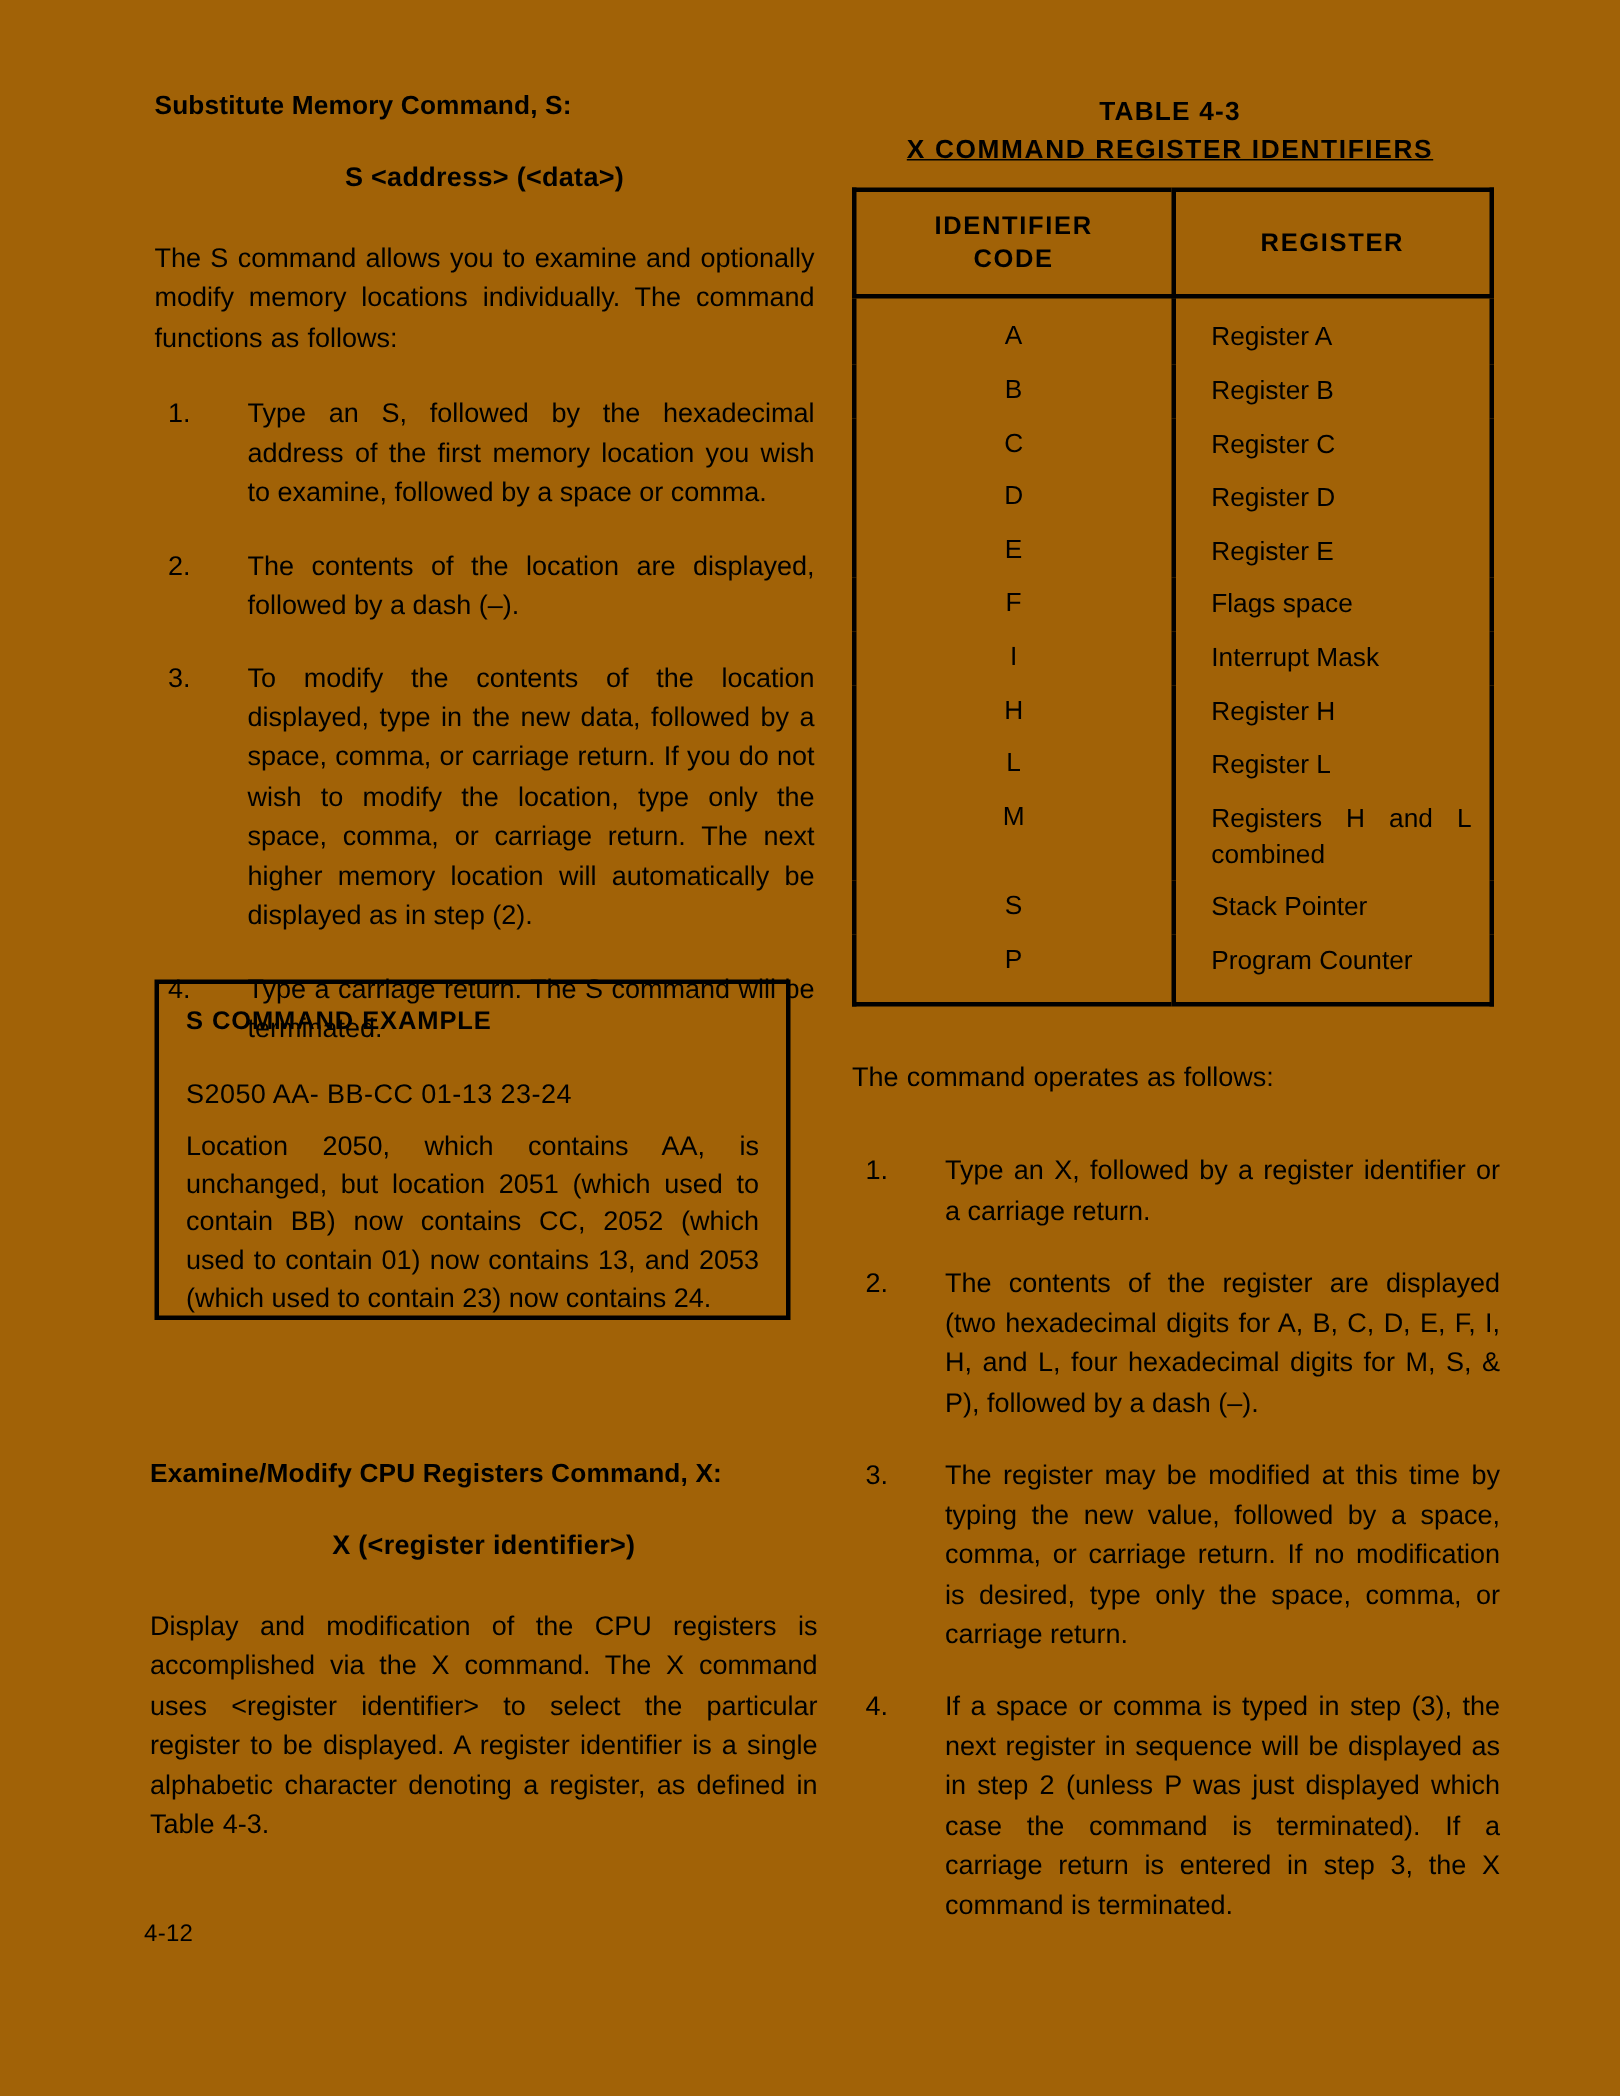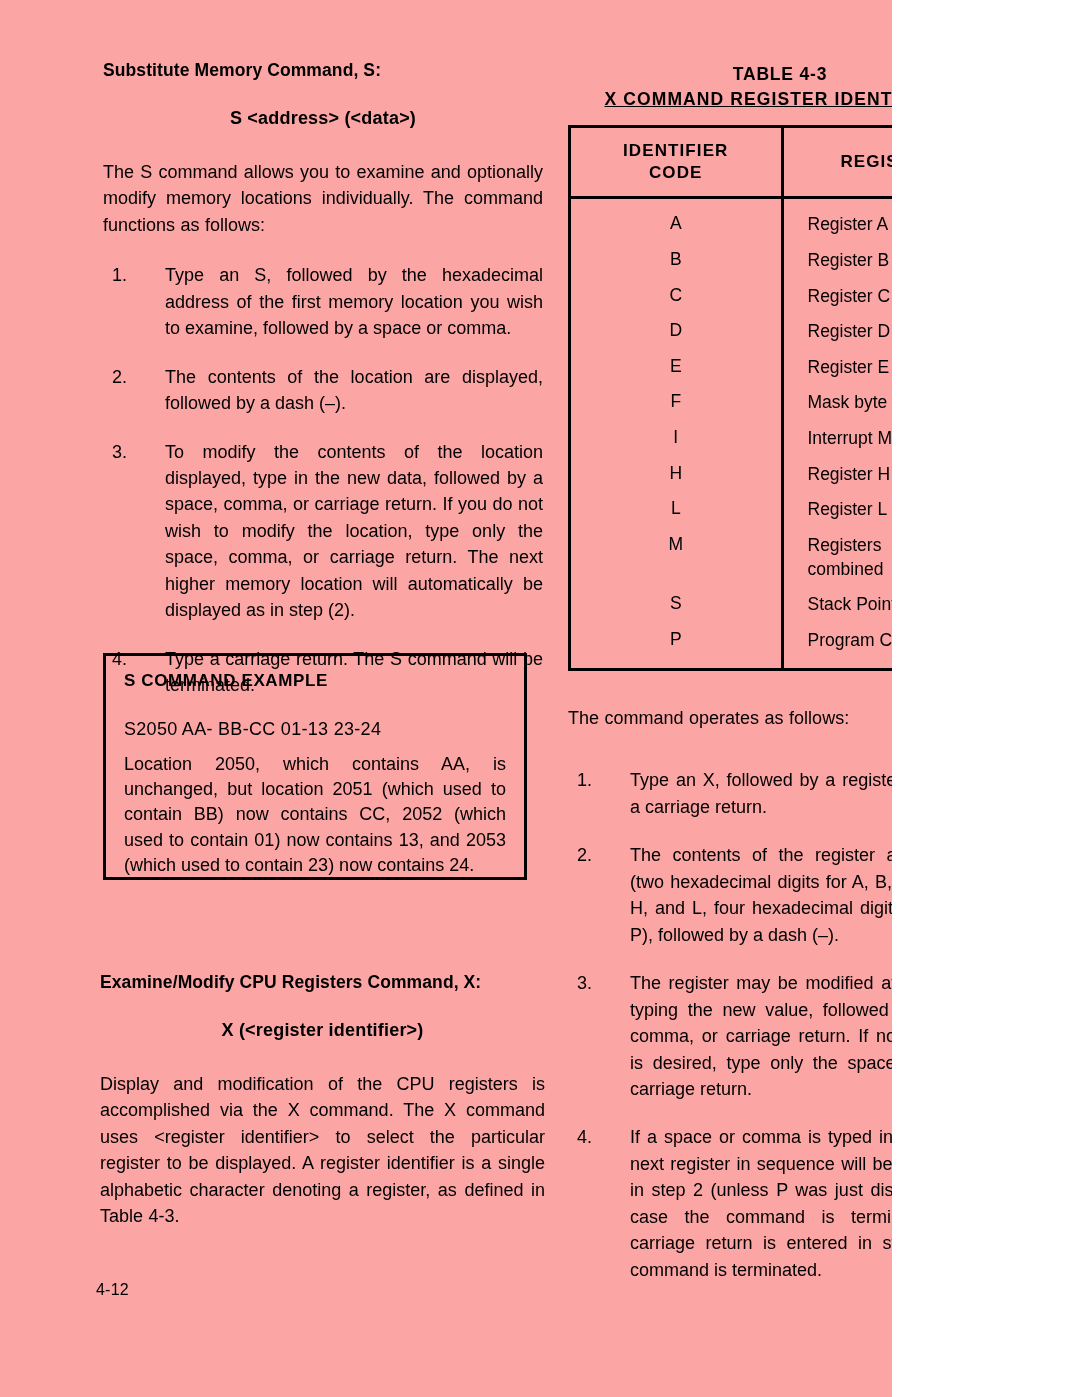--- a/index.html
+++ b/index.html
@@ -7,23 +7,23 @@
     padding: 0;
     background: #ffffff;
   }
   body {
     font-family: "Liberation Sans", sans-serif;
     color: #000000;
     -webkit-font-smoothing: antialiased;
   }
   .page {
     position: relative;
-    width: 892px;
+    width: 1080px;
     height: 1397px;
-    background: #fca5a5;
+    background: #a16207;
     overflow: hidden;
   }
 
   
   .col-left {
     position: absolute;
     left: 103px;
     top: 60px;
     width: 440px;
   }
@@ -269,21 +269,21 @@
         <tr>
           <td class="code">D</td>
           <td class="name">Register D</td>
         </tr>
         <tr>
           <td class="code">E</td>
           <td class="name">Register E</td>
         </tr>
         <tr>
           <td class="code">F</td>
-          <td class="name">Mask byte</td>
+          <td class="name">Flags space</td>
         </tr>
         <tr>
           <td class="code">I</td>
           <td class="name">Interrupt Mask</td>
         </tr>
         <tr>
           <td class="code">H</td>
           <td class="name">Register H</td>
         </tr>
         <tr>

